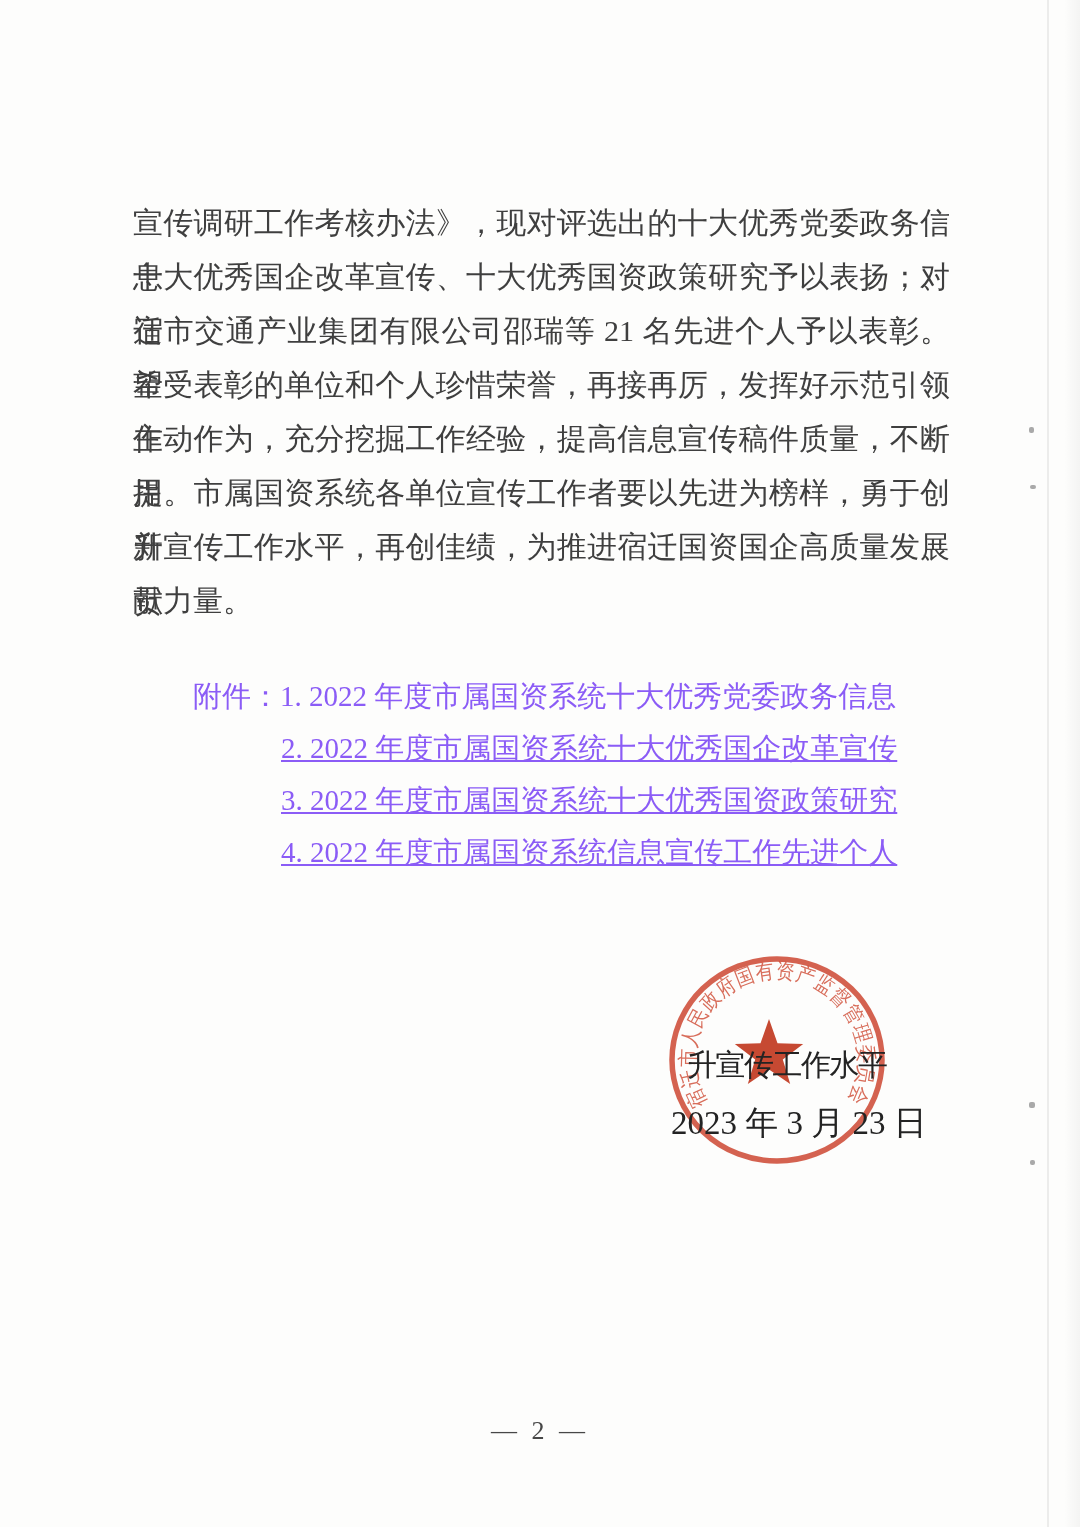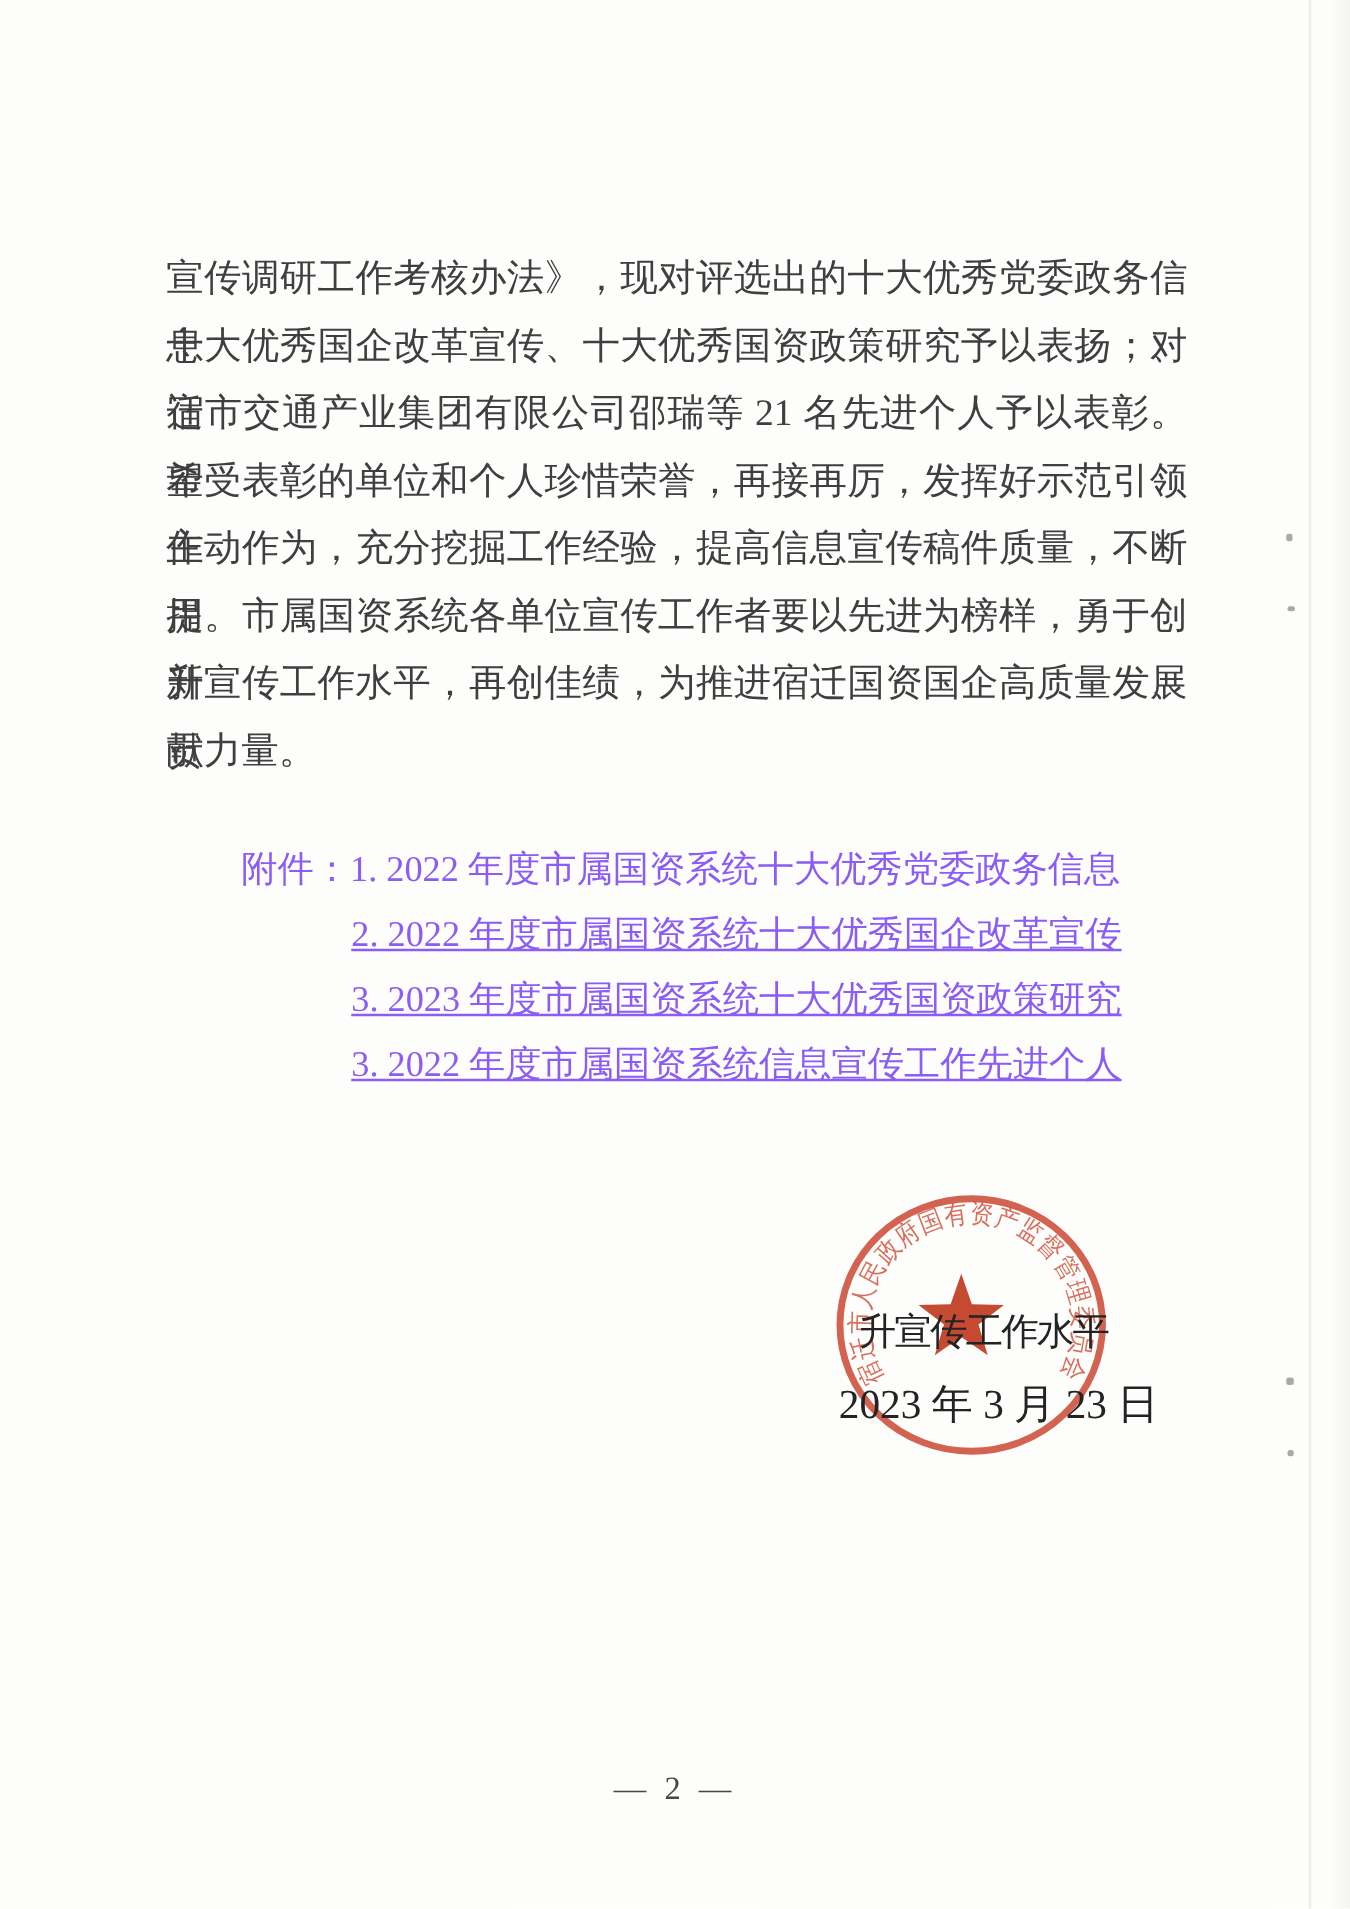--- a/index.html
+++ b/index.html
@@ -97,22 +97,22 @@
     <div class="line just">用。市属国资系统各单位宣传工作者要以先进为榜样，勇于创新、</div>
     <div class="line just">升宣传工作水平，再创佳绩，为推进宿迁国资国企高质量发展贡</div>
     <div class="line">献力量。</div>
   </div>
 
   <div class="attachments">
     <div class="att-line">
       <span>附件：</span><span>1. 2022 年度市属国资系统十大优秀党委政务信息</span>
     </div>
     <div class="att-line indent">2. 2022 年度市属国资系统十大优秀国企改革宣传</div>
-    <div class="att-line indent">3. 2023 年度市属国资系统十大优秀国资政策研究</div>
-    <div class="att-line indent">3. 2022 年度市属国资系统信息宣传工作先进个人</div>
+    <div class="att-line indent">3. 2022 年度市属国资系统十大优秀国资政策研究</div>
+    <div class="att-line indent">4. 2022 年度市属国资系统信息宣传工作先进个人</div>
   </div>
 
   <div class="seal">
     <svg viewBox="0 0 222 214" width="222" height="214">
       <ellipse cx="111" cy="107" rx="105" ry="101" fill="none" stroke="#cc4631" stroke-width="5.5" opacity="0.85"></ellipse>
       <defs>
         <path id="sealArc" d="M 41.5 150.5 A 82 82 0 1 1 180.5 150.5" fill="none"></path>
       </defs>
       <text class="ring-text">
         <textPath href="#sealArc" startOffset="0" textLength="346" lengthAdjust="spacingAndGlyphs">宿迁市人民政府国有资产监督管理委员会</textPath>

